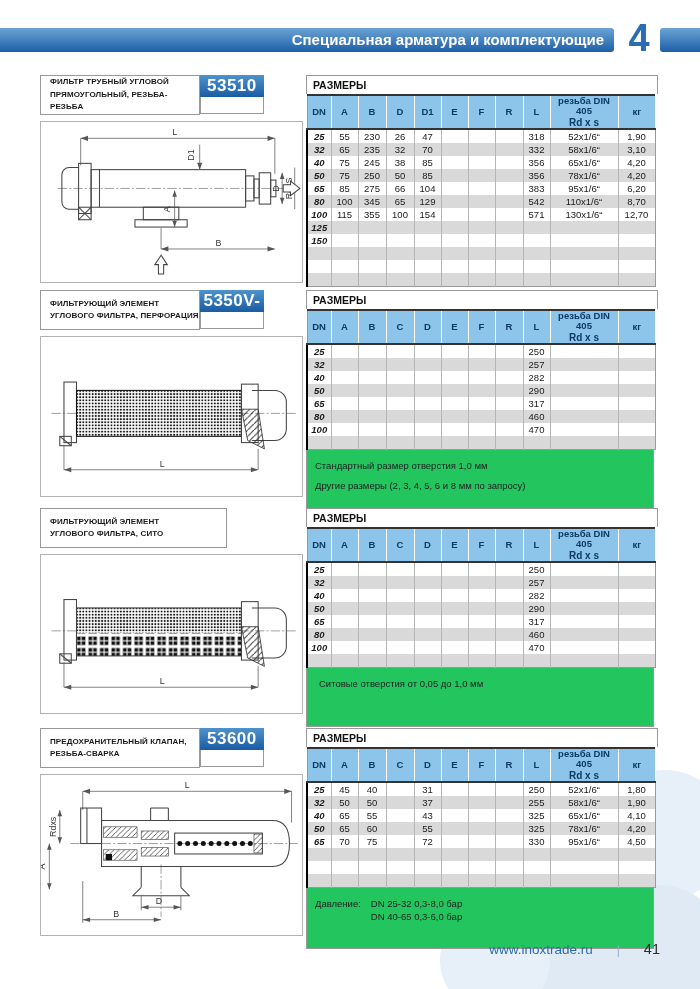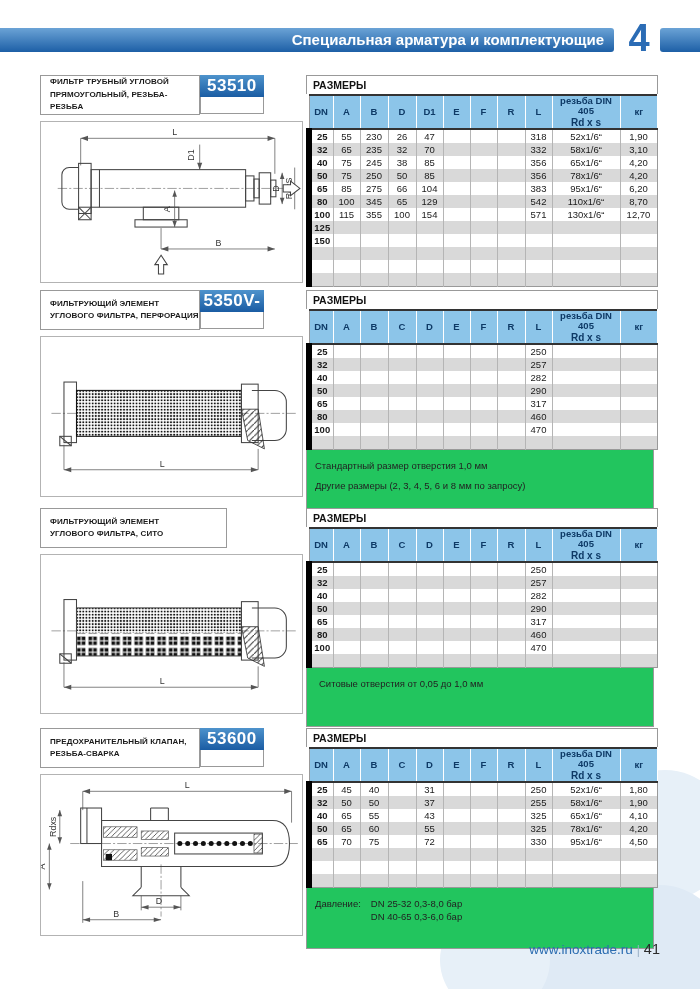--- a/index.html
+++ b/index.html
@@ -65,34 +65,34 @@
     background:#8cc5e9;color:#0e3a66;font-weight:bold;font-size:9.5px;
     border-left:1px solid #fff;border-top:2px solid #333;border-bottom:2px solid #333;
     height:24px;padding:0;line-height:1.1;text-align:center;vertical-align:middle;
   }
   table.dims th:first-child{border-left:1px solid #999;}
   table.dims th .sub{font-size:10px;}
   table.dims td{
     height:13px;padding:0;text-align:center;font-size:9.5px;color:#1a1a1a;
     border-left:1px solid #b5b5b5;overflow:hidden;white-space:nowrap;
   }
-  table.dims td:first-child{border-left:6px solid #000000;}
+  table.dims td:first-child{border-left:2px solid #000000;font-style:italic;}
   table.dims td:last-child{border-right:1px solid #999;}
   table.dims tbody tr:nth-child(even){background:#d9d9d9;}
   table.dims td.dn{font-weight:bold;}
   .notes-box{
     border:1px solid #999;border-top:none;box-sizing:border-box;background:#22c55e;
     width:348px;padding:10px 8px 6px 8px;font-size:9.5px;color:#222;
   }
   .note-line{margin-bottom:9px;}
   .pressure{display:flex;gap:10px;font-size:9.5px;color:#222;}
   .pressure-lines div{margin-bottom:2px;}
   
   .footer{
-    position:absolute;top:941px;right:40px;z-index:2;display:flex;align-items:baseline;gap:4px;
+    position:absolute;top:941px;right:40px;z-index:2;display:flex;align-items:baseline;gap:24px;
   }
   .footer-url{color:#2b6cb0;font-size:13.5px;}
   .footer-sep{color:#9ab0c6;font-size:12px;}
   .footer-page{color:#2c2c2c;font-size:14.5px;}
 </style>
 </head>
 <body>
 
 <div class="wm" style="left:470px;top:820px;width:190px;height:190px;background:#dfeaf5;"></div>
 <div class="wm" style="left:600px;top:770px;width:130px;height:130px;background:#e7f0f8;"></div>

